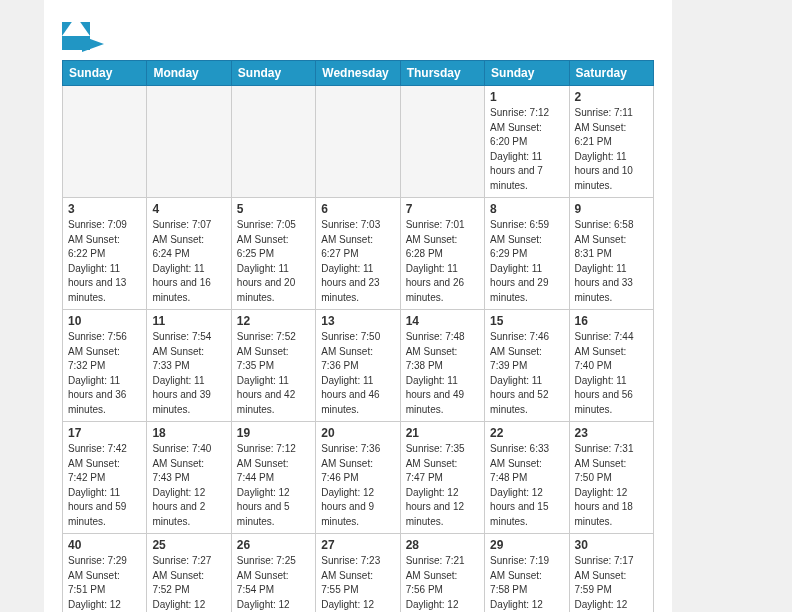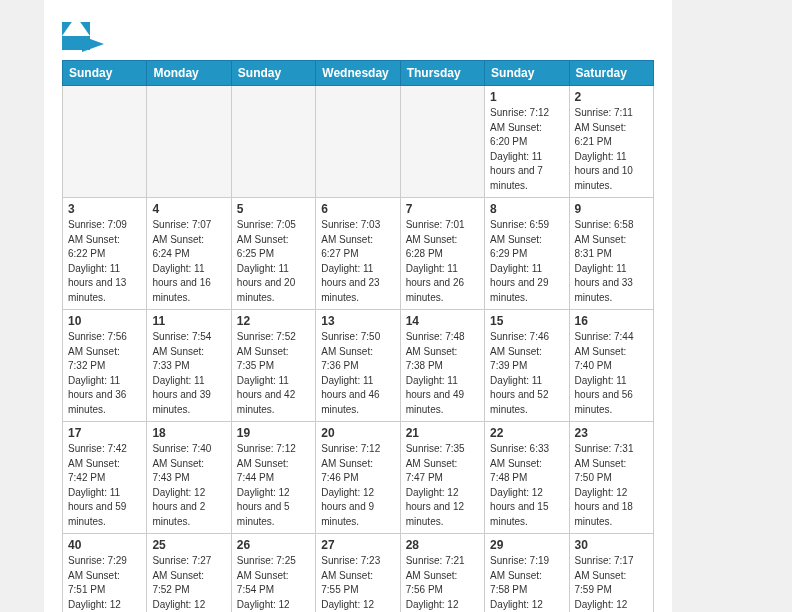--- a/index.html
+++ b/index.html
@@ -271,21 +271,21 @@
           </td>
           <td>
             <span class="day-num">19</span>
             <div class="day-info">Sunrise: 7:12 AM
 Sunset: 7:44 PM
 Daylight: 12 hours
 and 5 minutes.</div>
           </td>
           <td>
             <span class="day-num">20</span>
-            <div class="day-info">Sunrise: 7:12 AM
+            <div class="day-info">Sunrise: 7:36 AM
 Sunset: 7:46 PM
 Daylight: 12 hours
 and 9 minutes.</div>
           </td>
           <td>
             <span class="day-num">21</span>
             <div class="day-info">Sunrise: 7:35 AM
 Sunset: 7:47 PM
 Daylight: 12 hours
 and 12 minutes.</div>

